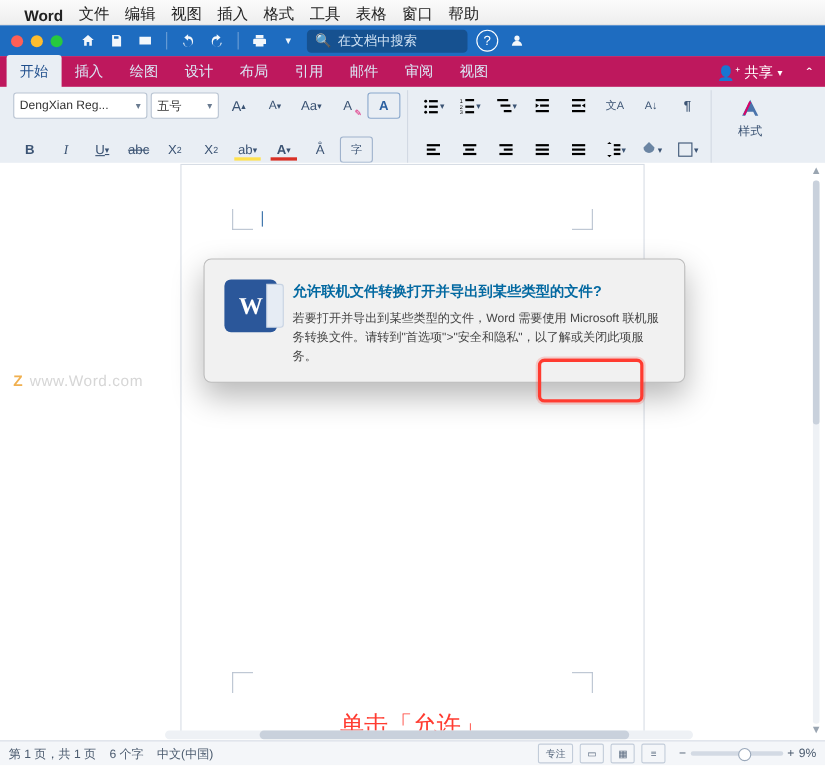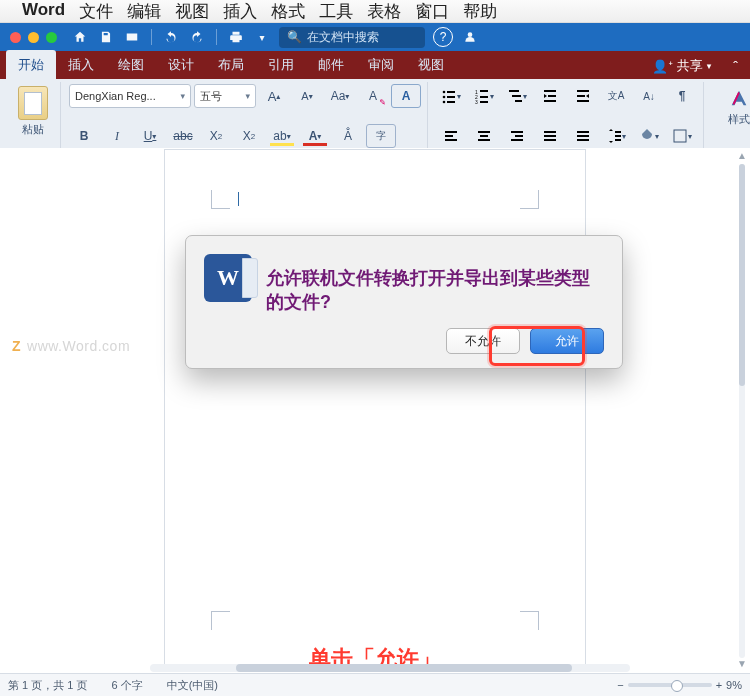--- a/index.html
+++ b/index.html
@@ -1,35 +1,35 @@
 <!DOCTYPE html>
 <html><head>
 <meta charset="utf-8">
 <style>
   html,body{margin:0;padding:0;font-family:-apple-system,"Helvetica Neue",Arial,sans-serif;font-size:12px;background:#fff;color:#222;user-select:none}
   .screen{width:750px;height:696px;position:relative;overflow:hidden;background:#fff}
   
-  .mac-menu{height:22px;background:linear-gradient(#fbfbfb,#eee);border-bottom:1px solid #ddd;display:flex;align-items:flex-start;padding:0 8px;gap:14px;font-size:17px}
+  .mac-menu{height:22px;background:linear-gradient(#fbfbfb,#eee);border-bottom:1px solid #ddd;display:flex;align-items:flex-end;padding:0 8px;gap:14px;font-size:14px}
   .mac-menu .apple{font-size:14px}
   .mac-menu .app{font-weight:700}
   .mac-menu span{cursor:default}
   
   .titlebar{height:28px;background:#1e6cc0;display:flex;align-items:center;color:#fff;padding:0 10px;gap:8px}
   .traffic{display:flex;gap:7px;align-items:center;margin-right:6px}
   .traffic .dot{width:11px;height:11px;border-radius:50%}
   .red{background:#ff5f56}.yellow{background:#ffbd2e}.green{background:#27c93f}
   .ticon{width:18px;height:18px;display:flex;align-items:center;justify-content:center;font-size:13px;opacity:.95}
   .ticon svg{width:14px;height:14px;fill:#fff}
   .tb-sep{width:0;height:16px;border-left:1px solid rgba(255,255,255,.35);margin:0 2px}
   .title-center{flex:1;text-align:center;font-size:13px;letter-spacing:1px}
   .searchbox{display:flex;align-items:center;gap:5px;background:rgba(0,0,0,.25);padding:2px 8px;border-radius:4px;min-width:130px;font-size:12px;color:#cfe1f3}
   .titlebar .right{display:flex;align-items:center;gap:8px}
   .help-circ{width:18px;height:18px;border:1.5px solid #fff;border-radius:50%;font-size:12px;display:flex;align-items:center;justify-content:center}
   
-  .ribtabs{height:28px;background:#7f1d1d;display:flex;align-items:flex-end;color:#dbe9f7;font-size:13px;padding:0 6px}
+  .ribtabs{height:28px;background:#be185d;display:flex;align-items:flex-end;color:#dbe9f7;font-size:13px;padding:0 6px}
   .ribtabs .tab{padding:6px 12px 5px;cursor:pointer}
   .ribtabs .tab.active{background:#e9eef4;color:#1f4e8c;border-radius:3px 3px 0 0;font-weight:500}
   .ribtabs .spacer{flex:1}
   .ribtabs .share{color:#fff;padding:4px 8px;display:flex;align-items:center;gap:4px}
   .chev{margin-left:8px;color:#fff;font-size:14px;padding:4px 6px}
   
   .ribbon{height:70px;background:#e9eef4;border-bottom:1px solid #c9d2de;display:flex;align-items:stretch;padding:3px 6px 4px;gap:2px}
   .group{display:flex;flex-direction:column;justify-content:flex-start;padding:2px 6px;border-right:1px solid #d2d9e3;gap:16px}
   .group:last-child{border-right:none}
   .row{display:flex;align-items:center;gap:3px}
@@ -56,35 +56,35 @@
   .cursor{position:absolute;left:73px;top:42px;height:14px;border-left:1px solid #2f6aa5}
   .vscroll{position:absolute;right:2px;top:150px;bottom:24px;width:12px;display:flex;flex-direction:column;align-items:center;color:#9aa5b1}
   .vscroll .arrow{font-size:10px;height:14px}
   .vscroll .track{flex:1;width:6px;background:#eef1f5;border-radius:3px;position:relative}
   .vscroll .thumb{position:absolute;left:0;right:0;top:0;height:45%;background:#c9d1dc;border-radius:3px}
   .hscroll{position:absolute;left:150px;right:120px;bottom:24px;height:8px;background:#eef1f5;border-radius:4px}
   .hscroll .thumb{height:100%;width:70%;background:#c9d1dc;border-radius:4px;margin-left:18%}
   
   .wm{position:absolute;left:12px;top:338px;color:#d6d6d6;font-size:14px;letter-spacing:.5px}
   .wm .z{color:#f0b050;font-weight:700;margin-right:6px}
-  .calltext{position:absolute;left:0;right:0;top:644px;text-align:center;font-size:22px;font-weight:700;color:#ff3b30;text-shadow:0 0 2px #fff,0 0 4px #fff}
-  
-  .status{position:absolute;left:0;right:0;bottom:0;height:22px;background:#f4f6f9;border-top:1px solid #d7dde5;display:flex;align-items:center;font-size:11px;color:#4a5a6e;padding:0 8px;gap:24px}
+  .calltext{position:absolute;left:0;right:0;top:644px;text-align:center;font-size:22px;font-weight:400;color:#ff3b30;text-shadow:0 0 2px #fff,0 0 4px #fff}
+  
+  .status{position:absolute;left:0;right:0;bottom:0;height:22px;background:#f4f6f9;border-top:1px solid #d7dde5;display:flex;align-items:center;font-size:11px;color:#4a5a6e;padding:0 8px;gap:12px}
   .status .flex{flex:1}
   .status .view{display:flex;align-items:center;gap:6px}
   .vbtn{width:20px;height:16px;border:1px solid #c2ccd9;border-radius:2px;display:flex;align-items:center;justify-content:center;font-size:9px;color:#5b6b80}
   .zoom{display:flex;align-items:center;gap:4px}
   .zoom .track{width:84px;height:4px;background:#d3dae4;border-radius:2px;position:relative}
   .zoom .knob{position:absolute;left:52%;top:-3px;width:10px;height:10px;background:#fff;border:1px solid #9aa8ba;border-radius:50%}
   
   .dialog{position:absolute;left:185px;top:235px;width:400px;background:#f1f1f1;border:1px solid #bcbcbc;border-radius:7px;box-shadow:0 12px 28px rgba(0,0,0,.28);padding:18px 18px 14px;display:flex;gap:14px}
   .dialog .wicon{width:48px;height:48px;flex:0 0 auto;background:#2b579a;border-radius:6px;display:flex;align-items:center;justify-content:center;color:#fff;font-size:22px;font-weight:700;font-family:Georgia,serif;position:relative}
   .dialog .wicon:before{content:"";position:absolute;right:-6px;top:4px;bottom:4px;width:14px;background:#e6ecf4;border-radius:0 3px 3px 0;border:1px solid #c7d3e3}
   .dialog .body{flex:1}
-  .dialog h3{margin:12px 0 8px;font-size:18px;font-weight:700;color:#701a75}
+  .dialog h3{margin:2px 0 8px;font-size:13px;font-weight:700;color:#0369a1}
   .dialog p{margin:0;font-size:11px;line-height:1.55;color:#444}
   .dialog .btns{display:flex;justify-content:flex-end;gap:10px;margin-top:14px}
   .dlg-btn{min-width:72px;height:24px;border-radius:5px;font-size:12px;display:flex;align-items:center;justify-content:center;border:1px solid #b6b6b6;background:linear-gradient(#fff,#f3f3f3);cursor:pointer}
   .dlg-btn.primary{background:linear-gradient(#5aa2ef,#2e7be0);border-color:#2e66b9;color:#fff;font-weight:500}
   .hl{position:absolute;border:3px solid #ff3b30;border-radius:6px;box-shadow:0 0 0 2px rgba(255,59,48,.2);pointer-events:none}
   .hl.allow{left:489px;top:326px;width:90px;height:34px}
 </style>
 </head>
 <body>
 <div class="screen">
@@ -171,26 +171,20 @@
   <div class="share">
         <span>👤⁺</span>
         <span>共享</span>
         <span style="font-size:9px">▾</span>
       </div>
   <div class="chev">ˆ</div>
 </div>
 
 <div class="ribbon">
 
-  <div class="group">
-    <div class="paste-big">
-      <div class="paste-icon"></div>
-      <div class="lbl">粘贴</div>
-    </div>
-  </div>
 
   <div class="group">
     <div class="row">
       <div class="dd">
             <span>DengXian Reg...</span>
             <span class="car">▾</span>
           </div>
       <div class="dd small">
             <span>五号</span>
             <span class="car">▾</span>
@@ -358,24 +352,21 @@
     <div class="cursor"></div>
   </div>
 </div>
 
 <div class="wm"><span class="z">Z</span><span>www.Word.com</span></div>
 
 <div class="dialog">
   <div class="wicon">W</div>
   <div class="body">
     <h3>允许联机文件转换打开并导出到某些类型的文件?</h3>
-    <div class="btns">
-      <div class="dlg-btn">不允许</div>
-      <div class="dlg-btn primary">允许</div>
-    </div>
+    <p>若要打开并导出到某些类型的文件，Word 需要使用 Microsoft 联机服务转换文件。请转到"首选项"&gt;"安全和隐私"，以了解或关闭此项服务。</p>
   </div>
 </div>
 <div class="hl allow"></div>
 
 <div class="calltext">单击「允许」</div>
 
 <div class="vscroll">
   <div class="arrow">▲</div>
   <div class="track">
         <div class="thumb"></div>
@@ -384,20 +375,26 @@
 </div>
 <div class="hscroll">
       <div class="thumb"></div>
     </div>
 
 <div class="status">
   <span>第 1 页，共 1 页</span>
   <span>6 个字</span>
   <span>中文(中国)</span>
   <div class="flex"></div>
+  <div class="view">
+    <div class="vbtn" style="width:auto;padding:0 6px">专注</div>
+    <div class="vbtn">▭</div>
+    <div class="vbtn">▦</div>
+    <div class="vbtn">≡</div>
+  </div>
   <div class="zoom">
     <span>−</span>
     <div class="track">
           <div class="knob"></div>
         </div>
     <span>+</span>
     <span>9%</span>
   </div>
 </div>
 

